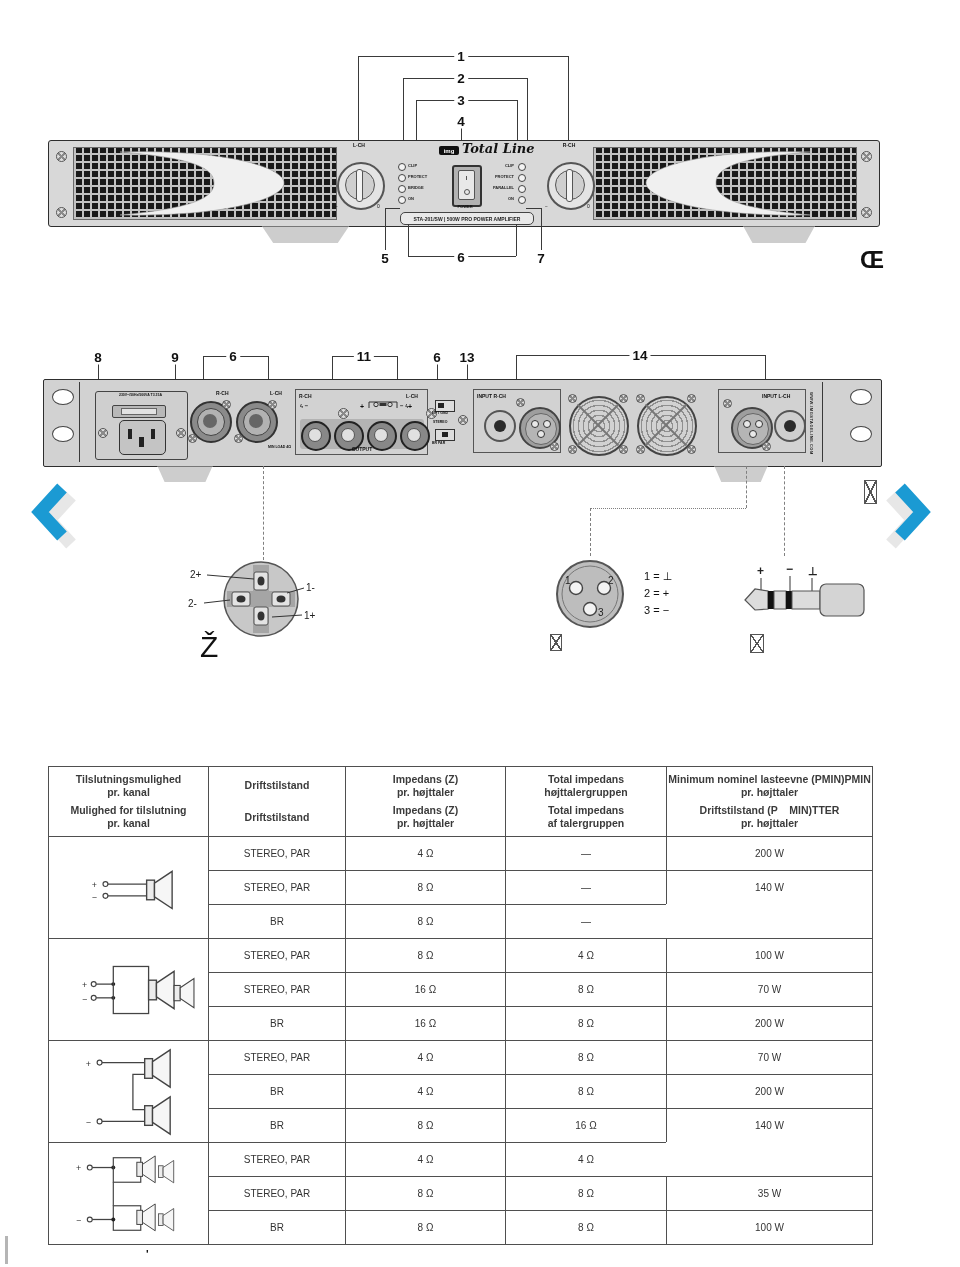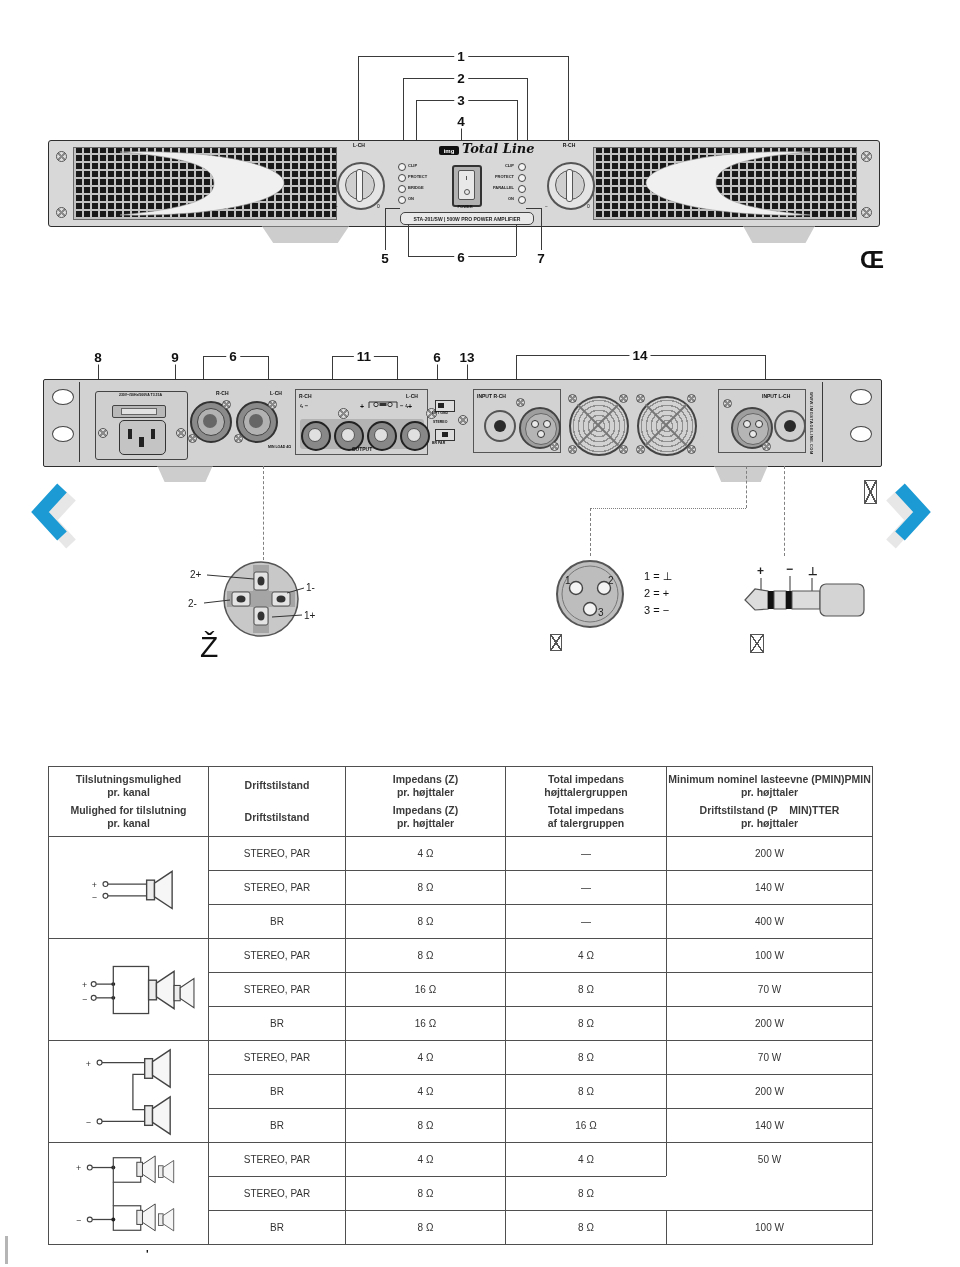--- a/index.html
+++ b/index.html
@@ -431,21 +431,20 @@
     <div class="cell" style="grid-row:2;grid-column:3">4 Ω</div>
     <div class="cell" style="grid-row:2;grid-column:4">—</div>
     <div class="cell" style="grid-row:2;grid-column:5">200 W</div>
     <div class="cell" style="grid-row:3;grid-column:2">STEREO, PAR</div>
     <div class="cell" style="grid-row:3;grid-column:3">8 Ω</div>
     <div class="cell" style="grid-row:3;grid-column:4">—</div>
     <div class="cell" style="grid-row:3;grid-column:5">140 W</div>
     <div class="cell" style="grid-row:4;grid-column:2">BR</div>
     <div class="cell" style="grid-row:4;grid-column:3">8 Ω</div>
     <div class="cell" style="grid-row:4;grid-column:4">—</div>
-    <div class="cell" style="grid-row:4;grid-column:5">400 W</div>
 
     <div class="gcell" style="grid-row:5 / span 3">
       <svg width="159" height="100" viewBox="0 0 159 102">
         <text x="32" y="49" font-size="9" fill="#333">+</text>
         <circle cx="44" cy="45" r="2.5" fill="#fff" stroke="#444" stroke-width="1.2"></circle>
         <line x1="46.5" y1="45" x2="64" y2="45" stroke="#444" stroke-width="1.3"></line>
         <circle cx="64" cy="45" r="2" fill="#222"></circle>
         <text x="32" y="63" font-size="9" fill="#333">−</text>
         <circle cx="44" cy="59" r="2.5" fill="#fff" stroke="#444" stroke-width="1.2"></circle>
         <line x1="46.5" y1="59" x2="64" y2="59" stroke="#444" stroke-width="1.3"></line>
@@ -512,24 +511,24 @@
         <text x="26" y="81" font-size="9" fill="#333">−</text>
         <circle cx="40" cy="77" r="2.5" fill="#fff" stroke="#444" stroke-width="1.2"></circle>
         <line x1="42.5" y1="77" x2="64" y2="77" stroke="#444" stroke-width="1.3"></line>
         <circle cx="64" cy="77" r="2" fill="#222"></circle>
       </svg>
     </div>
 
     <div class="cell" style="grid-row:11;grid-column:2">STEREO, PAR</div>
     <div class="cell" style="grid-row:11;grid-column:3">4 Ω</div>
     <div class="cell" style="grid-row:11;grid-column:4">4 Ω</div>
-    <div class="cell" style="grid-row:11;grid-column:5">50 W</div>
     <div class="cell" style="grid-row:12;grid-column:2">STEREO, PAR</div>
     <div class="cell" style="grid-row:12;grid-column:3">8 Ω</div>
     <div class="cell" style="grid-row:12;grid-column:4">8 Ω</div>
+    <div class="cell" style="grid-row:12;grid-column:5">35 W</div>
     <div class="cell" style="grid-row:13;grid-column:2">BR</div>
     <div class="cell" style="grid-row:13;grid-column:3">8 Ω</div>
     <div class="cell" style="grid-row:13;grid-column:4">8 Ω</div>
     <div class="cell" style="grid-row:13;grid-column:5">100 W</div>
   </div>
 
   <div class="abs" style="left:5px;top:1236px;width:3px;height:28px;background:#b5b5b5"></div>
   <div class="t" style="left:146px;top:1248px;font-size:11px;font-weight:bold">'</div>
 
 </div>

